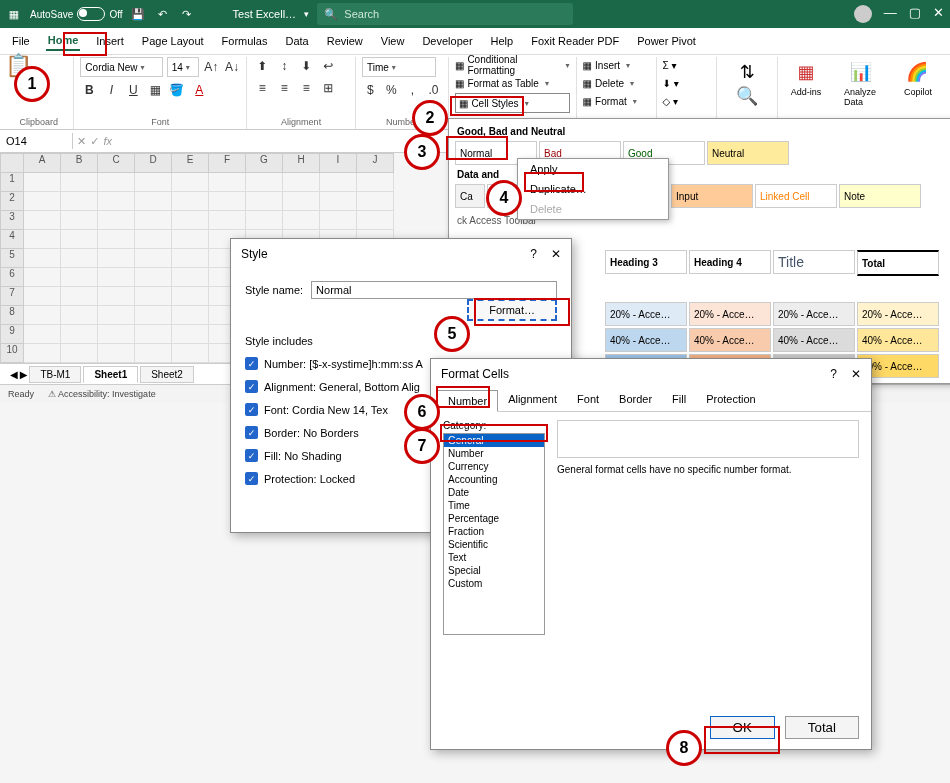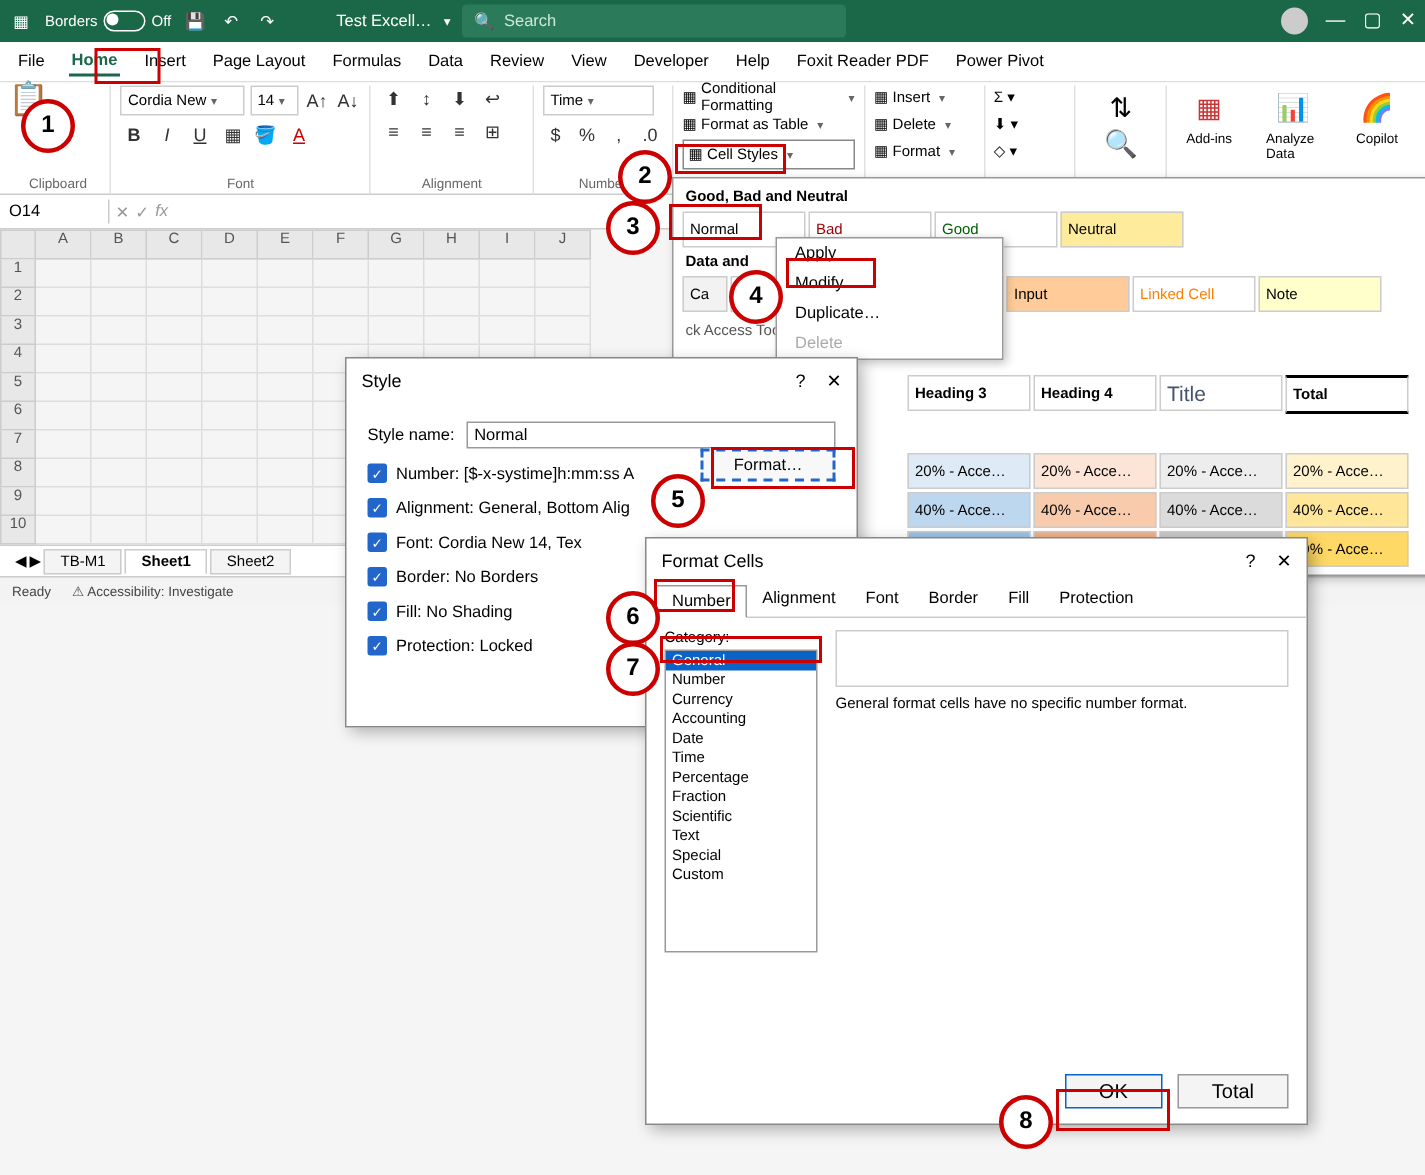--- a/index.html
+++ b/index.html
@@ -82,21 +82,21 @@
 
 .callout { position:absolute; border:3px solid #cc0000; border-radius:50%; width:30px; height:30px; display:flex; align-items:center; justify-content:center; font-size:16px; font-weight:700; background:#fff; z-index:50; }
 .redbox { position:absolute; border:2px solid #cc0000; z-index:49; pointer-events:none; }
 </style>
 </head>
 <body>
 
 <div class="titlebar">
   <span class="iconbtn">▦</span>
   <div class="autosave">
-    <span>Borders</span>
+    <span>AutoSave</span>
     <span class="toggle"></span>
     <span>Off</span>
   </div>
   <span class="iconbtn">💾</span>
   <span class="iconbtn">↶</span>
   <span class="iconbtn">↷</span>
   <span style="margin-left:30px;font-size:11px;">Test Excell…</span>
   <span style="font-size:9px">▾</span>
   <div class="search">
     <span>🔍</span>
@@ -445,37 +445,37 @@
   <div class="galrow" style="margin-left:150px">
     <div class="galcell" style="background:#9bc2e6">60% - Acce…</div>
     <div class="galcell" style="background:#f4b084">60% - Acce…</div>
     <div class="galcell" style="background:#c9c9c9">60% - Acce…</div>
     <div class="galcell" style="background:#ffd966">60% - Acce…</div>
   </div>
 </div>
 
 <div class="ctxmenu">
   <div class="ctxitem">Apply</div>
-  <div class="ctxitem">Modify…</div>
   <div class="ctxitem">Duplicate…</div>
   <div class="ctxitem disabled">Delete</div>
 </div>
 
 <div class="dlg style">
   <div class="dlgtitle">
     <span>Style</span>
     <span style="margin-left:auto;margin-right:14px">?</span>
     <span>✕</span>
   </div>
   <div class="dlgbody">
     <div class="formrow">
       <span>Style name:</span>
       <input type="text" value="Normal" style="">
     </div>
     <button class="formatbtn">Format…</button>
+    <div style="margin-top:36px;font-size:11px">Style includes</div>
     <div class="chk">
         <span class="box">✓</span>
         <span>Number: [$-x-systime]h:mm:ss A</span>
       </div>
     <div class="chk">
         <span class="box">✓</span>
         <span>Alignment: General, Bottom Alig</span>
       </div>
     <div class="chk">
         <span class="box">✓</span>

